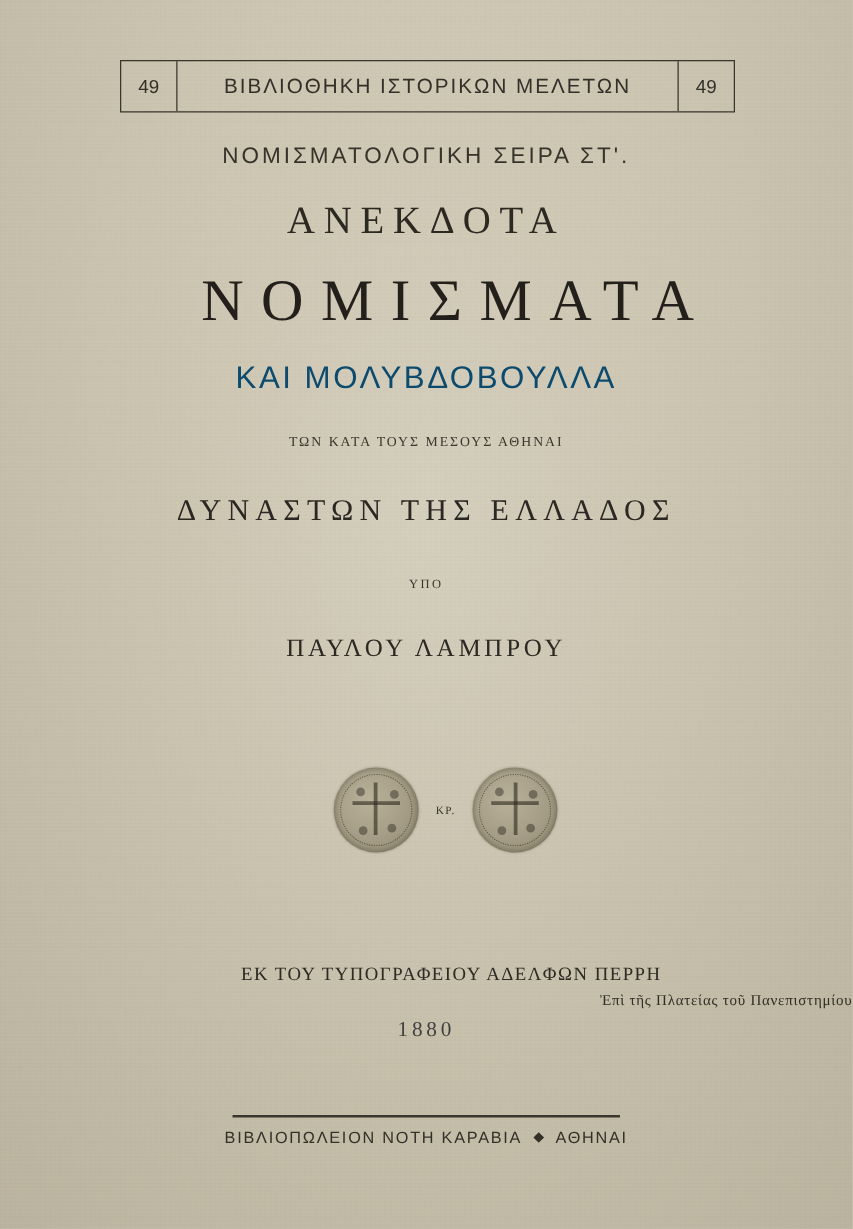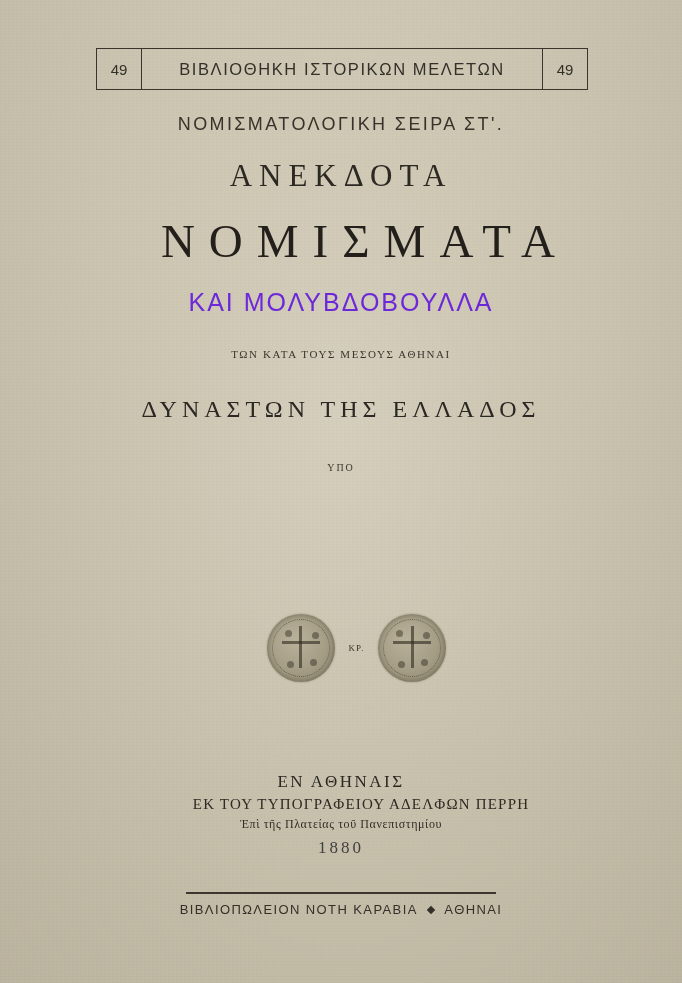--- a/index.html
+++ b/index.html
@@ -102,21 +102,21 @@
     letter-spacing: 14px;
     color: #231f1a;
     padding-left: 48px;
   }
   .line-kai {
     position: absolute;
     top: 288px;
     left: 0; right: 0;
     font-size: 25px;
     letter-spacing: 2px;
-    color: #6d28d9;
+    color: #0c4a6e;
   }
   .line-ton-kata {
     position: absolute;
     top: 348px;
     left: 0; right: 0;
     font-family: "Liberation Serif", serif;
     font-size: 11px;
     letter-spacing: 1.6px;
     color: #3a352d;
   }
@@ -221,20 +221,21 @@
     color: #2e2a24;
     margin-bottom: 4px;
     padding-left: 40px;
   }
   .imp-place {
     font-family: "Liberation Serif", serif;
     font-size: 12px;
     letter-spacing: 0.6px;
     color: #322e27;
     margin-bottom: 6px;
+    text-align: right;
   }
   .imp-year {
     font-family: "Liberation Serif", serif;
     font-size: 17px;
     letter-spacing: 3px;
     color: #404040;
   }
 
   
   .rule {
@@ -276,20 +277,21 @@
     <div class="banner-num right">49</div>
   </div>
 
   <div class="center subseries">ΝΟΜΙΣΜΑΤΟΛΟΓΙΚΗ ΣΕΙΡΑ ΣΤ'.</div>
   <div class="center line-anekdota">ΑΝΕΚΔΟΤΑ</div>
   <div class="center line-nomismata">ΝΟΜΙΣΜΑΤΑ</div>
   <div class="center line-kai">ΚΑΙ ΜΟΛΥΒΔΟΒΟΥΛΛΑ</div>
   <div class="center line-ton-kata">ΤΩΝ ΚΑΤΑ ΤΟΥΣ ΜΕΣΟΥΣ ΑΘΗΝΑΙ</div>
   <div class="center line-dynaston">ΔΥΝΑΣΤΩΝ ΤΗΣ ΕΛΛΑΔΟΣ</div>
   <div class="center line-ypo">ΥΠΟ</div>
+  <div class="center line-author">ΠΑΥΛΟΥ ΛΑΜΠΡΟΥ</div>
 
   <div class="figure">
     <div class="coin">
       <span class="mark cross-v"></span>
       <span class="mark cross-h"></span>
       <span class="dot d1"></span>
       <span class="dot d2"></span>
       <span class="dot d3"></span>
       <span class="dot d4"></span>
     </div>
@@ -298,21 +300,20 @@
       <span class="mark cross-v"></span>
       <span class="mark cross-h"></span>
       <span class="dot d1"></span>
       <span class="dot d2"></span>
       <span class="dot d3"></span>
       <span class="dot d4"></span>
     </div>
   </div>
 
   <div class="imprint center">
-    <div class="imp-city">ΕΝ ΑΘΗΝΑΙΣ</div>
     <div class="imp-press">ΕΚ ΤΟΥ ΤΥΠΟΓΡΑΦΕΙΟΥ ΑΔΕΛΦΩΝ ΠΕΡΡΗ</div>
     <div class="imp-place">Ἐπὶ τῆς Πλατείας τοῦ Πανεπιστημίου</div>
     <div class="imp-year">1880</div>
   </div>
 
   <div class="rule"></div>
   <div class="footer center">
     <span>ΒΙΒΛΙΟΠΩΛΕΙΟΝ ΝΟΤΗ ΚΑΡΑΒΙΑ</span>
     <span class="diamond"></span>
     <span>ΑΘΗΝΑΙ</span>

